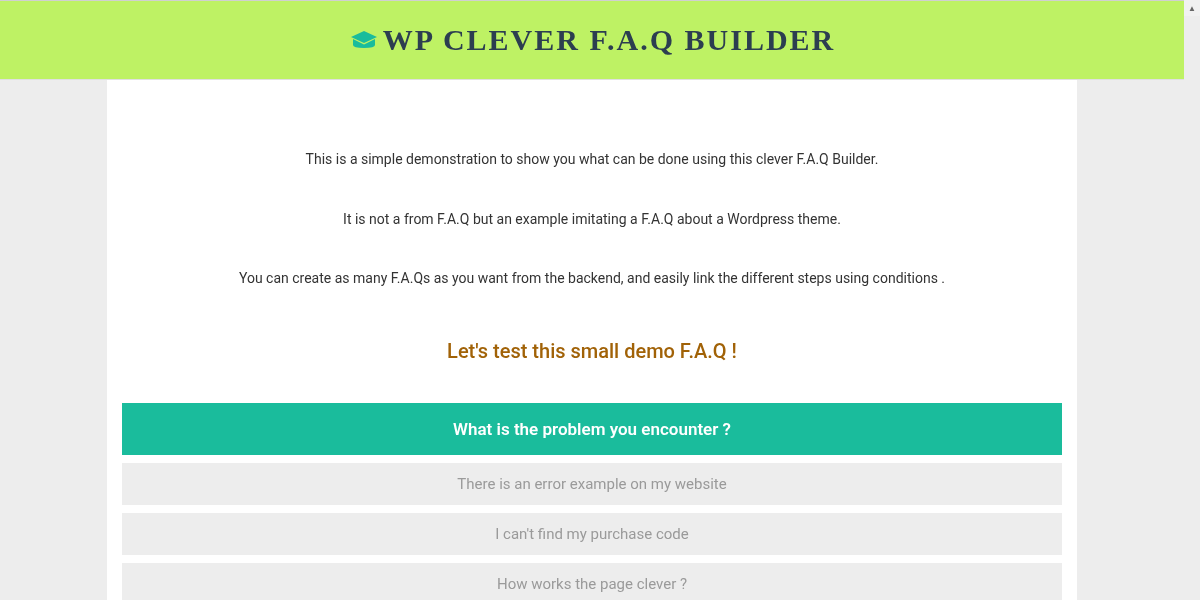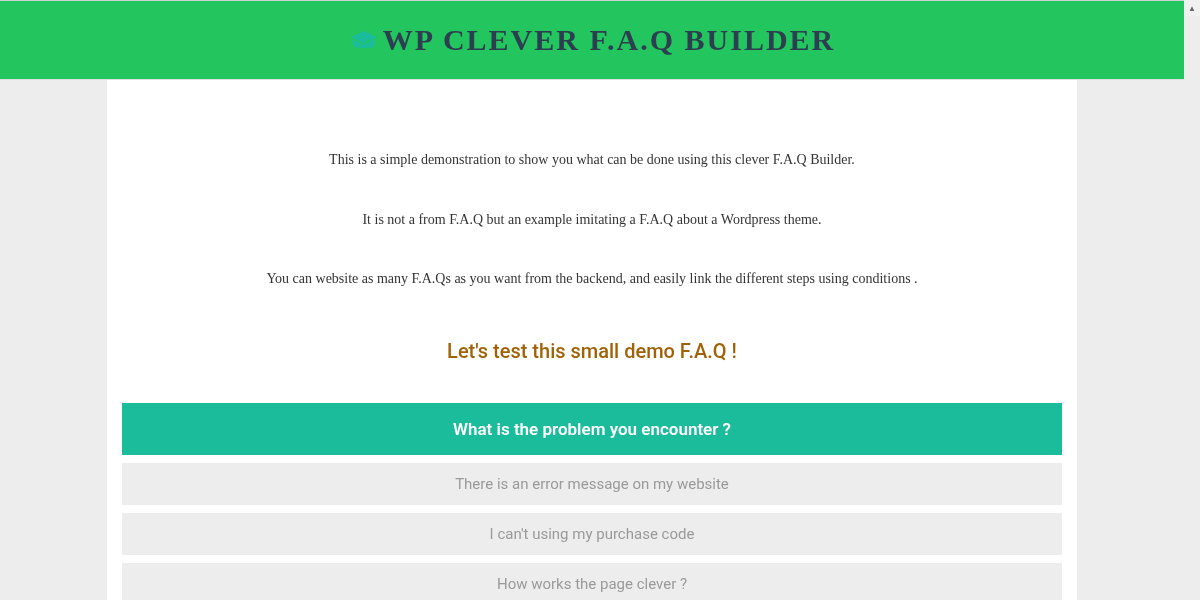--- a/index.html
+++ b/index.html
@@ -31,21 +31,21 @@
     .viewport::-webkit-scrollbar-thumb {
       background: #c1c1c1;
       border-radius: 2px;
     }
     .viewport::-webkit-scrollbar-button {
       background: #f1f1f1;
       height: 16px;
       display: block;
     }
     .header {
-      background: #22c55e;
+      background: #bef264;
       border-bottom: 1px solid #e0e0e0;
       padding: 22px 0;
       text-align: center;
       position: sticky;
       top: 0;
       z-index: 10;
     }
     .logo {
       display: inline-flex;
       align-items: center;
@@ -70,21 +70,20 @@
     }
     .intro-section {
       text-align: center;
       margin-bottom: 50px;
     }
     .intro-text {
       font-size: 14px;
       color: #333;
       margin-top: 40px;
       line-height: 1.4;
-      font-family: Liberation Serif, serif;
     }
     .demo-heading {
       text-align: center;
       font-size: 20px;
       font-weight: 500;
       color: #a16207;
       margin-bottom: 40px;
     }
     .faq-question {
       background: #1abc9c;
@@ -142,28 +141,28 @@
       </span>
       <span>WP CLEVER F.A.Q  BUILDER</span>
     </div>
   </div>
 
   <div class="content-wrapper">
 
     <div class="intro-section">
       <p class="intro-text">This is a simple demonstration to show you what can be done using this clever F.A.Q Builder.</p>
       <p class="intro-text">It is not a from F.A.Q but an example imitating a F.A.Q about a Wordpress theme.</p>
-      <p class="intro-text">You can website as many F.A.Qs as you want  from the backend, and easily link the different steps using conditions .</p>
+      <p class="intro-text">You can create as many F.A.Qs as you want  from the backend, and easily link the different steps using conditions .</p>
     </div>
 
     <h3 class="demo-heading">Let's test this small demo F.A.Q !</h3>
 
     <div>
       <div class="faq-question">What is the problem you encounter ?</div>
-      <div class="faq-answer">There is an error message on my website</div>
-      <div class="faq-answer">I can't using my purchase code</div>
+      <div class="faq-answer">There is an error example on my website</div>
+      <div class="faq-answer">I can't find my purchase code</div>
       <div class="faq-answer">How works the page clever ?</div>
 
     </div>
 
   </div>
 
 </div>
 
 </body></html>

